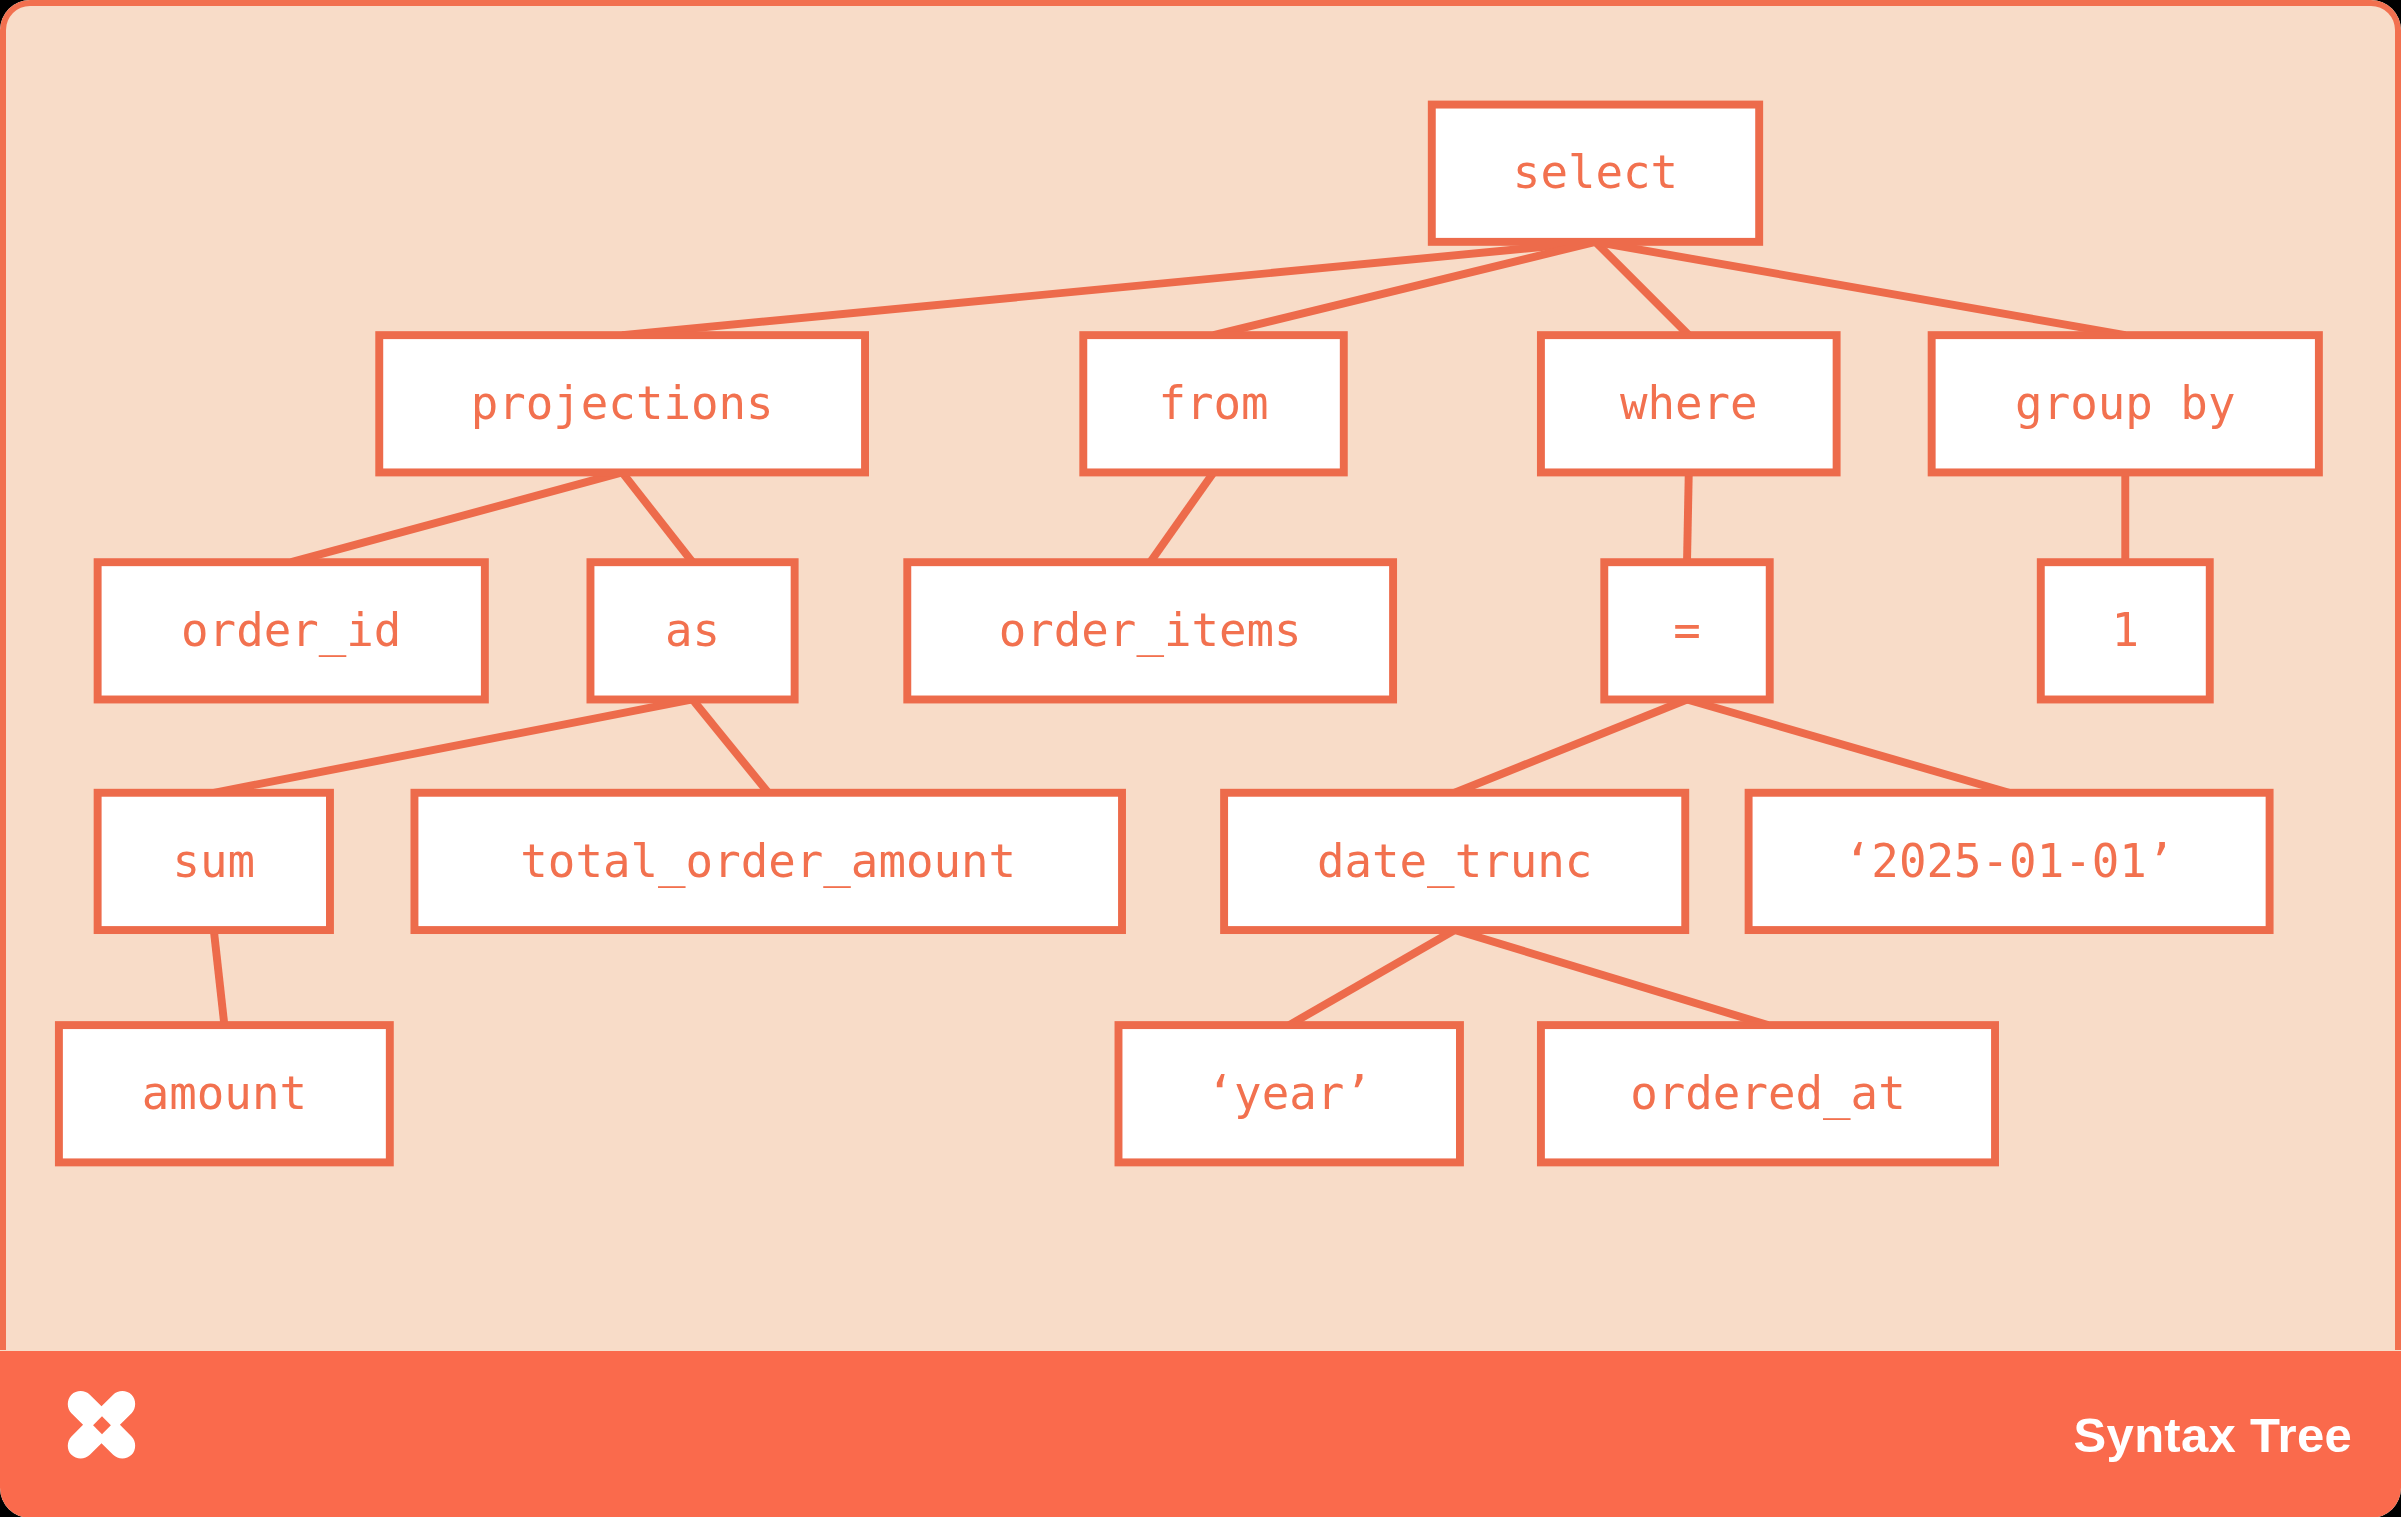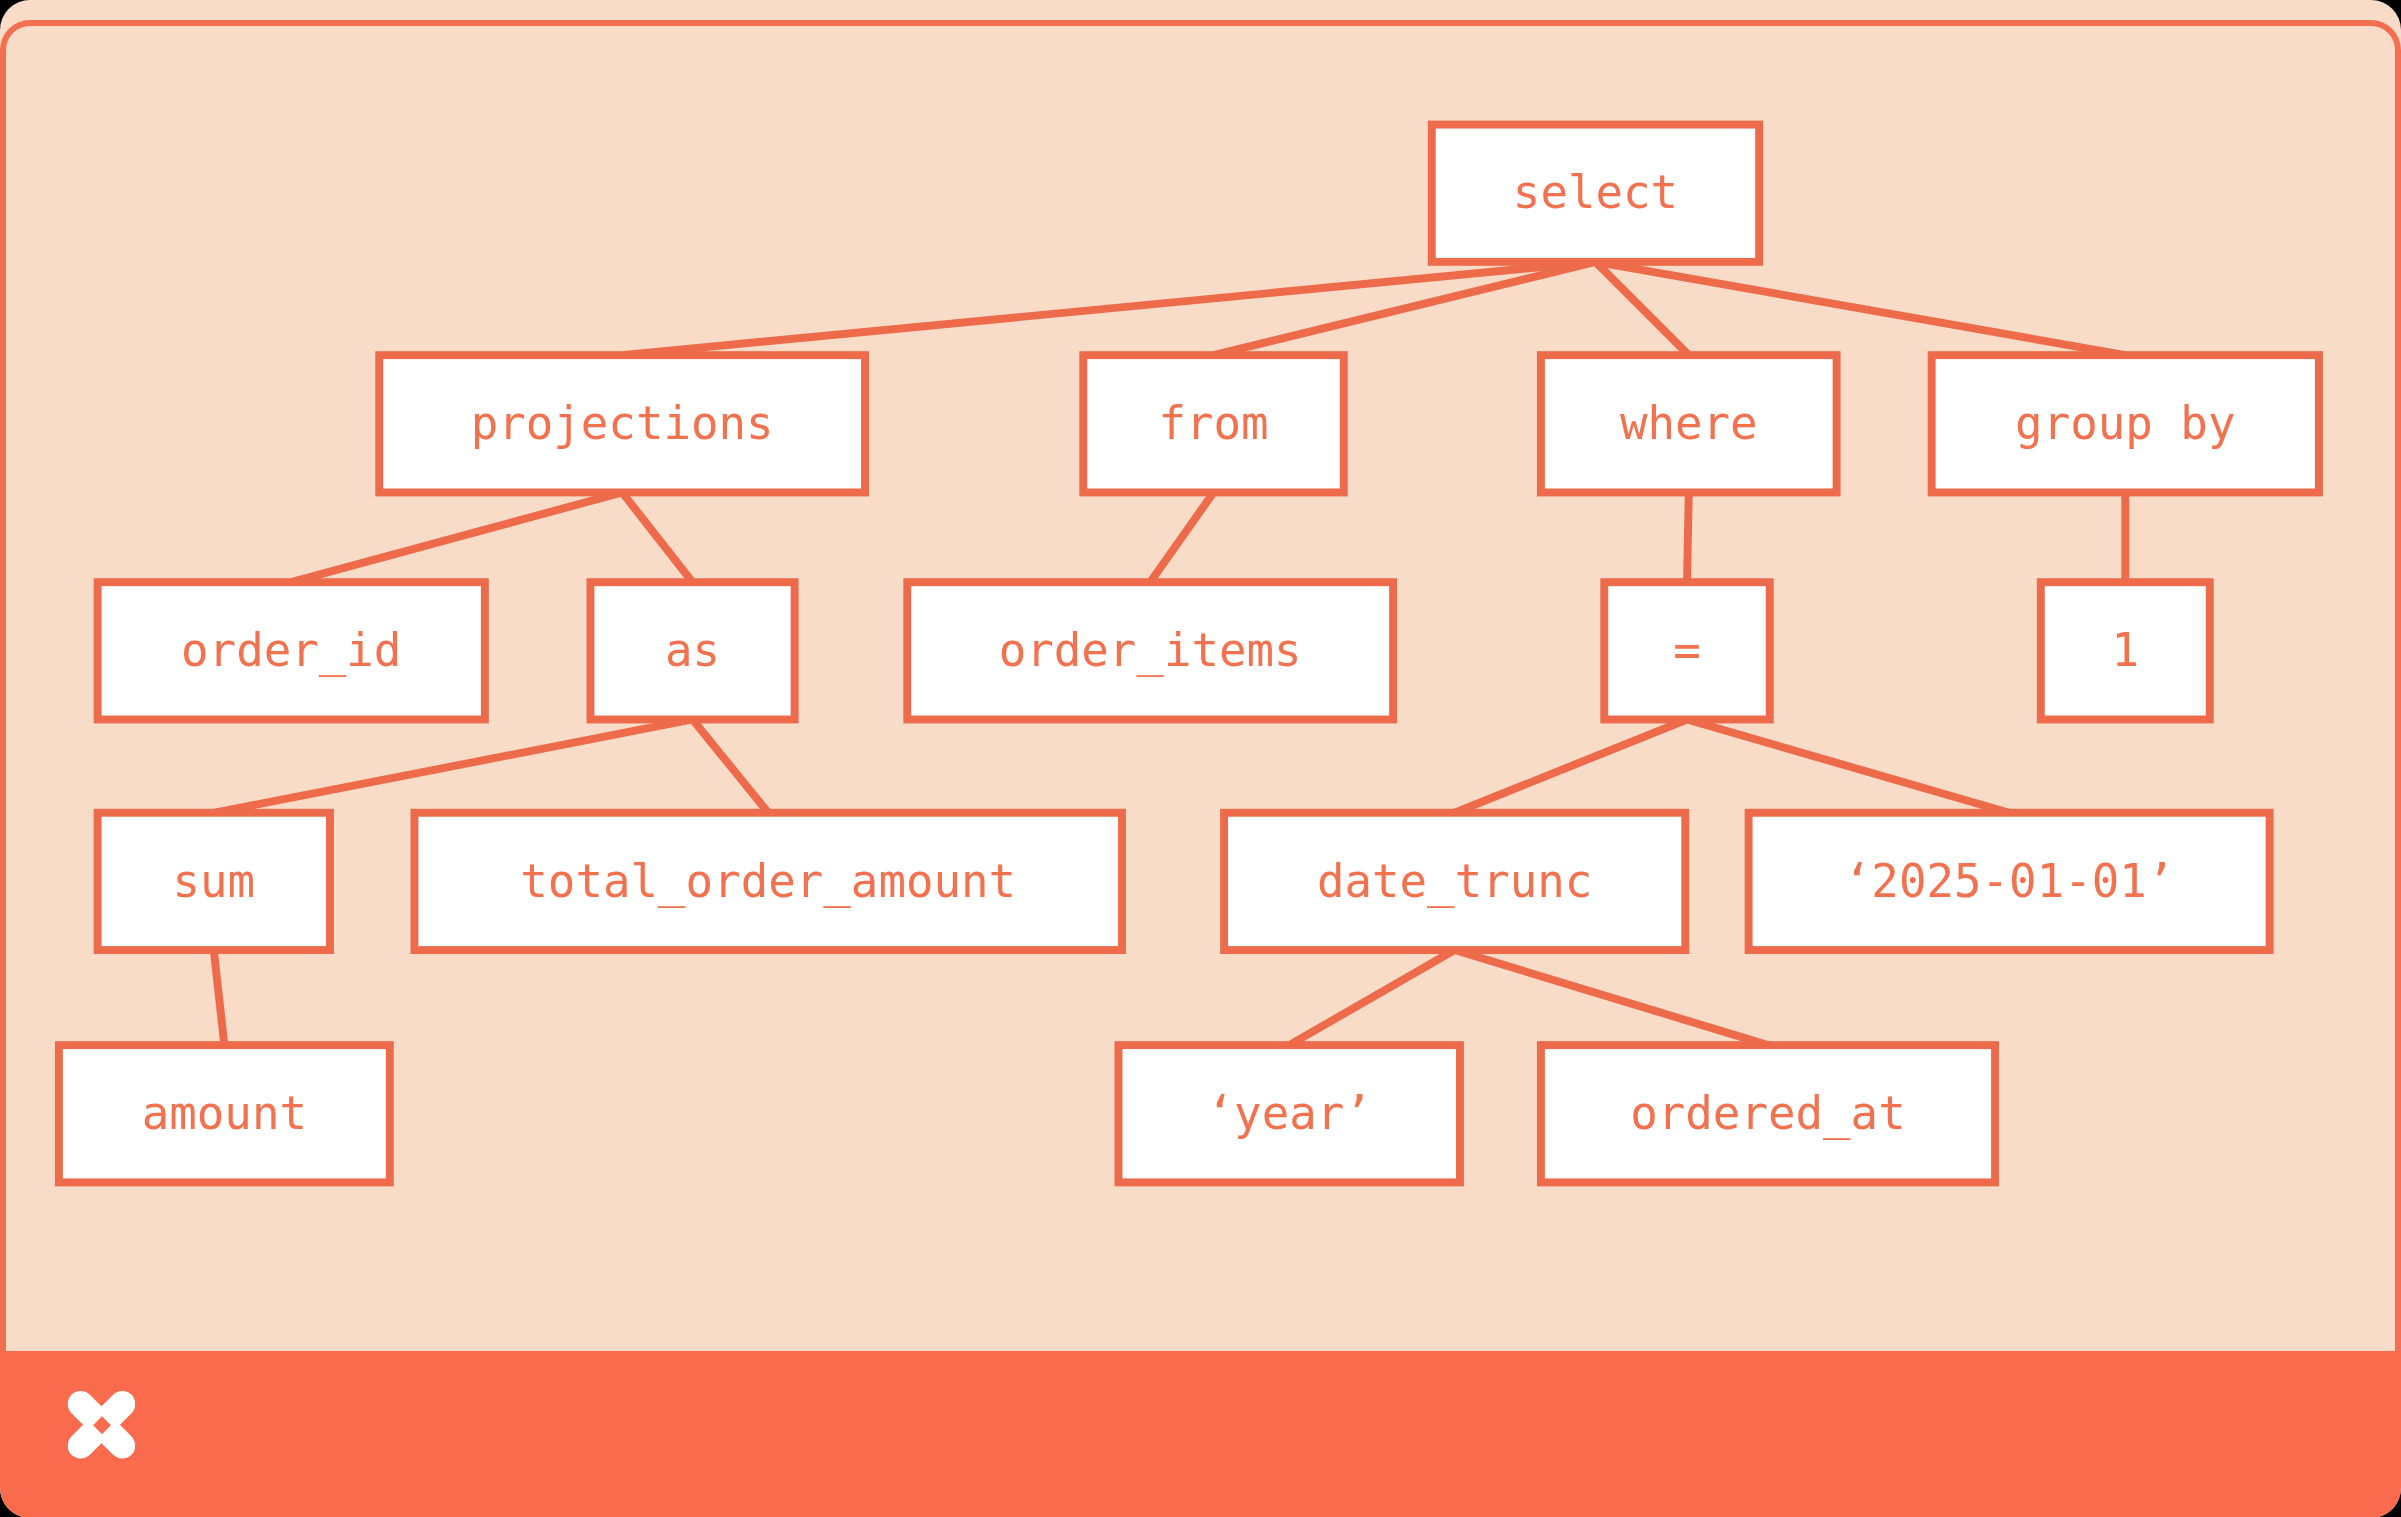--- a/index.html
+++ b/index.html
@@ -20,21 +20,20 @@
   #canvas-area {
     position: absolute;
     left: 0; top: 0;
     width: 2401px;
     height: 1350px;
     background: #F8DCC8;
     border: 6.2px solid #F2704F;
     border-bottom: none;
     border-top-left-radius: 30px;
     border-top-right-radius: 30px;
-    margin-top: 20px;
   }
   #tree-svg {
     position: absolute;
     left: 0; top: 0;
     width: 2401px;
     height: 1350px;
     display: block;
   }
   .node-box {
     fill: #FFFFFF;
@@ -198,16 +197,17 @@
                  L 50 59
                  L 38 71
                  C 33 76 24 76 19 71
                  C 14 66 14 57 19 52
                  L 31 40
                  L 19 28
                  C 14 23 14 14 19 9 Z" fill="#FFFFFF"></path>
         <rect x="44" y="34" width="13" height="13" transform="rotate(45 50.5 40.5)" fill="#FA6A4C"></rect>
       </svg>
     </div>
+    <div id="footer-title">Syntax Tree</div>
   </div>
 
 </div>
 
 
 </body></html>

